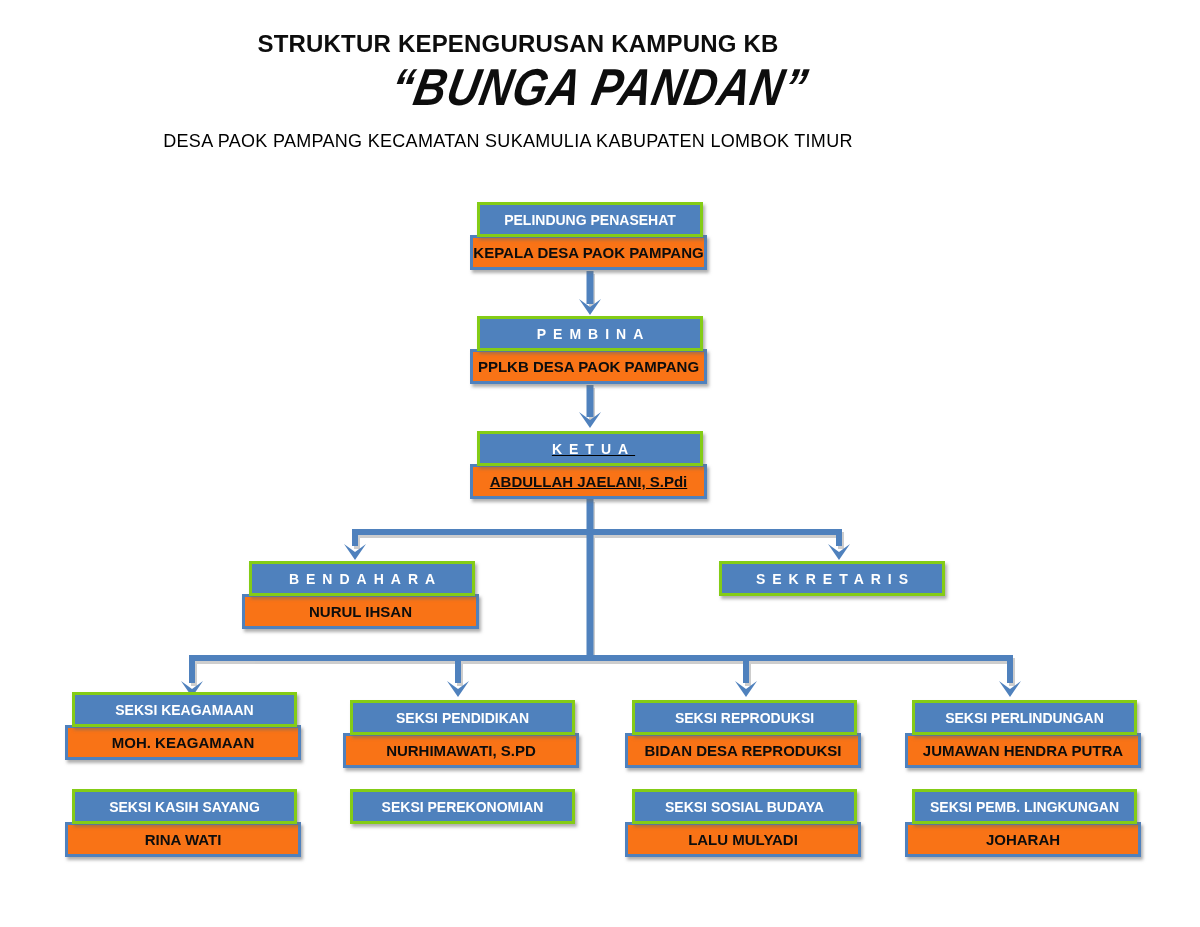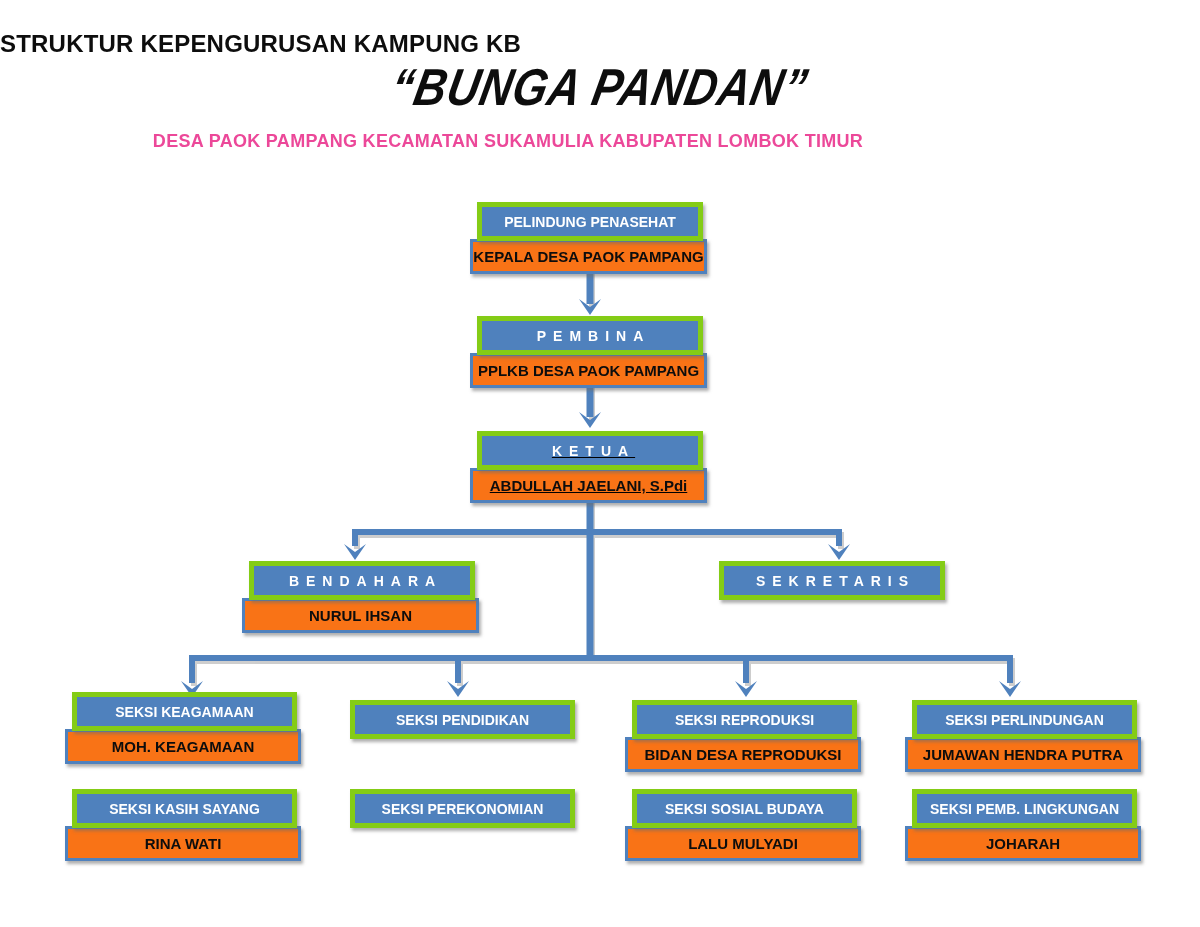--- a/index.html
+++ b/index.html
@@ -6,48 +6,48 @@
   body{
     width:1200px;height:927px;
     background:#ffffff;
     font-family:"Liberation Sans", sans-serif;
     position:relative;
     overflow:hidden;
   }
   
   .title-line1{
     position:absolute;top:30px;left:0;width:1036px;
-    font-size:24px;font-weight:bold;color:#0d0d0d;
+    text-align:center;font-size:24px;font-weight:bold;color:#0d0d0d;
     letter-spacing:0.2px;
   }
   .title-line2{
     position:absolute;top:60px;left:0;width:1200px;
     text-align:center;color:#0d0d0d;
   }
   .title-line2 span{
     display:inline-block;
     font-size:48px;font-weight:bold;font-style:italic;
     transform:skewX(-11deg) scaleY(1.08) scaleX(0.92);
     letter-spacing:1px;
   }
   .title-line3{
     position:absolute;top:131px;left:0;width:1016px;
-    text-align:center;font-size:18px;font-weight:bold;color:#ec4899;
+    text-align:center;font-size:18px;font-weight:normal;color:#000000;
     letter-spacing:0.3px;
   }
   
   svg.overlay{position:absolute;left:0;top:0;z-index:0;}
   
   .unit{position:absolute;z-index:1;}
   .unit-header{
     position:relative;z-index:2;
     margin:0 4px 0 7px;
     height:29px;
     background:#4f81bd;
-    border:5px solid #84cc16;
+    border:3px solid #84cc16;
     display:flex;align-items:center;justify-content:center;
     color:#ffffff;font-weight:bold;font-size:14px;
     box-shadow:2px 3px 3px rgba(110,110,110,0.55);
   }
   .unit-body{
     position:relative;z-index:1;
     margin-top:-2px;
     height:29px;
     background:#f97316;
     border:3px solid #4f81bd;
@@ -160,20 +160,23 @@
     </div>
   <div class="unit-body">
       <span>MOH. KEAGAMAAN</span>
     </div>
 </div>
 
 <div class="unit" id="u-pendidikan">
   <div class="unit-header">
       <span>SEKSI PENDIDIKAN</span>
     </div>
+  <div class="unit-body">
+      <span>NURHIMAWATI, S.PD</span>
+    </div>
 </div>
 
 <div class="unit" id="u-reproduksi">
   <div class="unit-header">
       <span>SEKSI REPRODUKSI</span>
     </div>
   <div class="unit-body">
       <span>BIDAN DESA REPRODUKSI</span>
     </div>
 </div>

